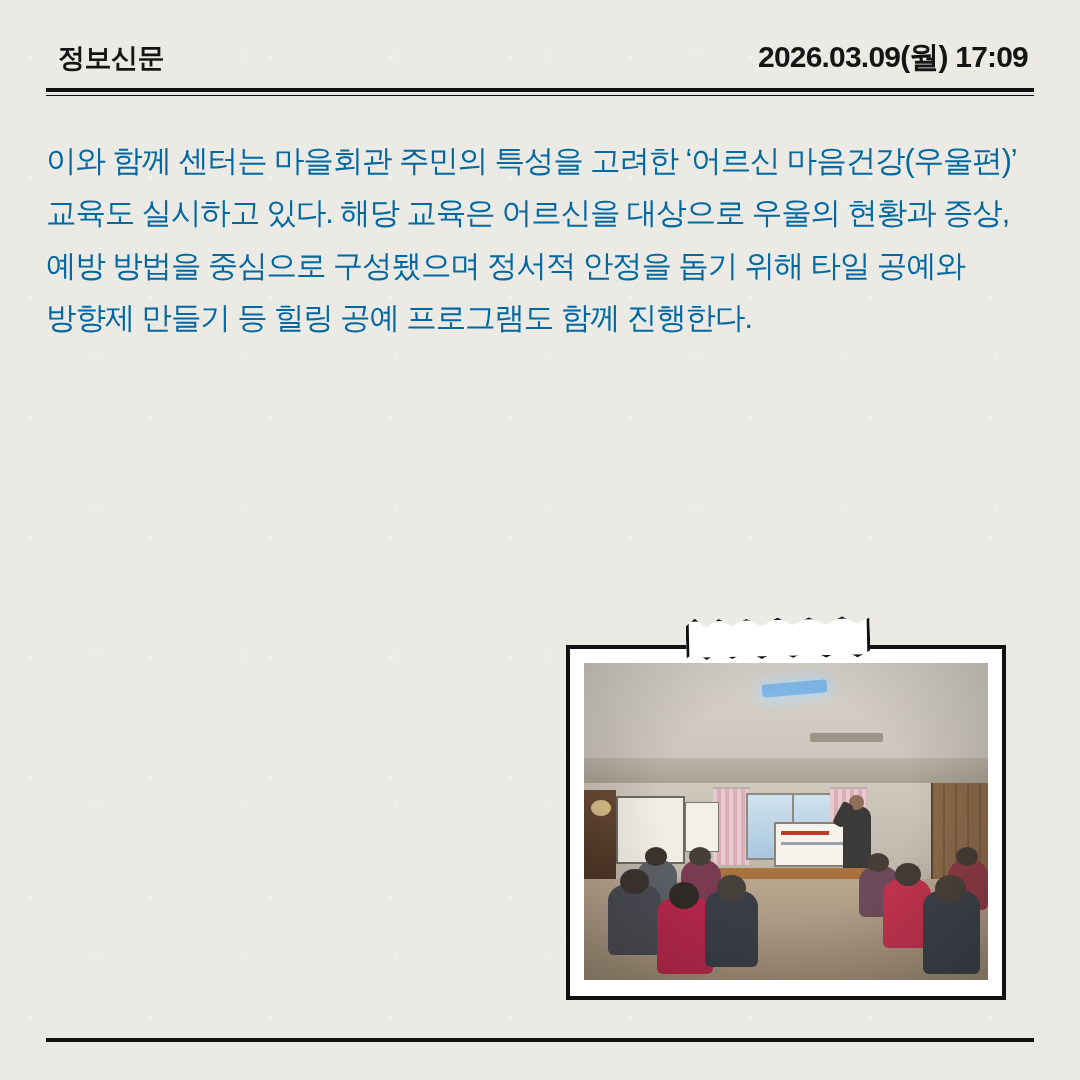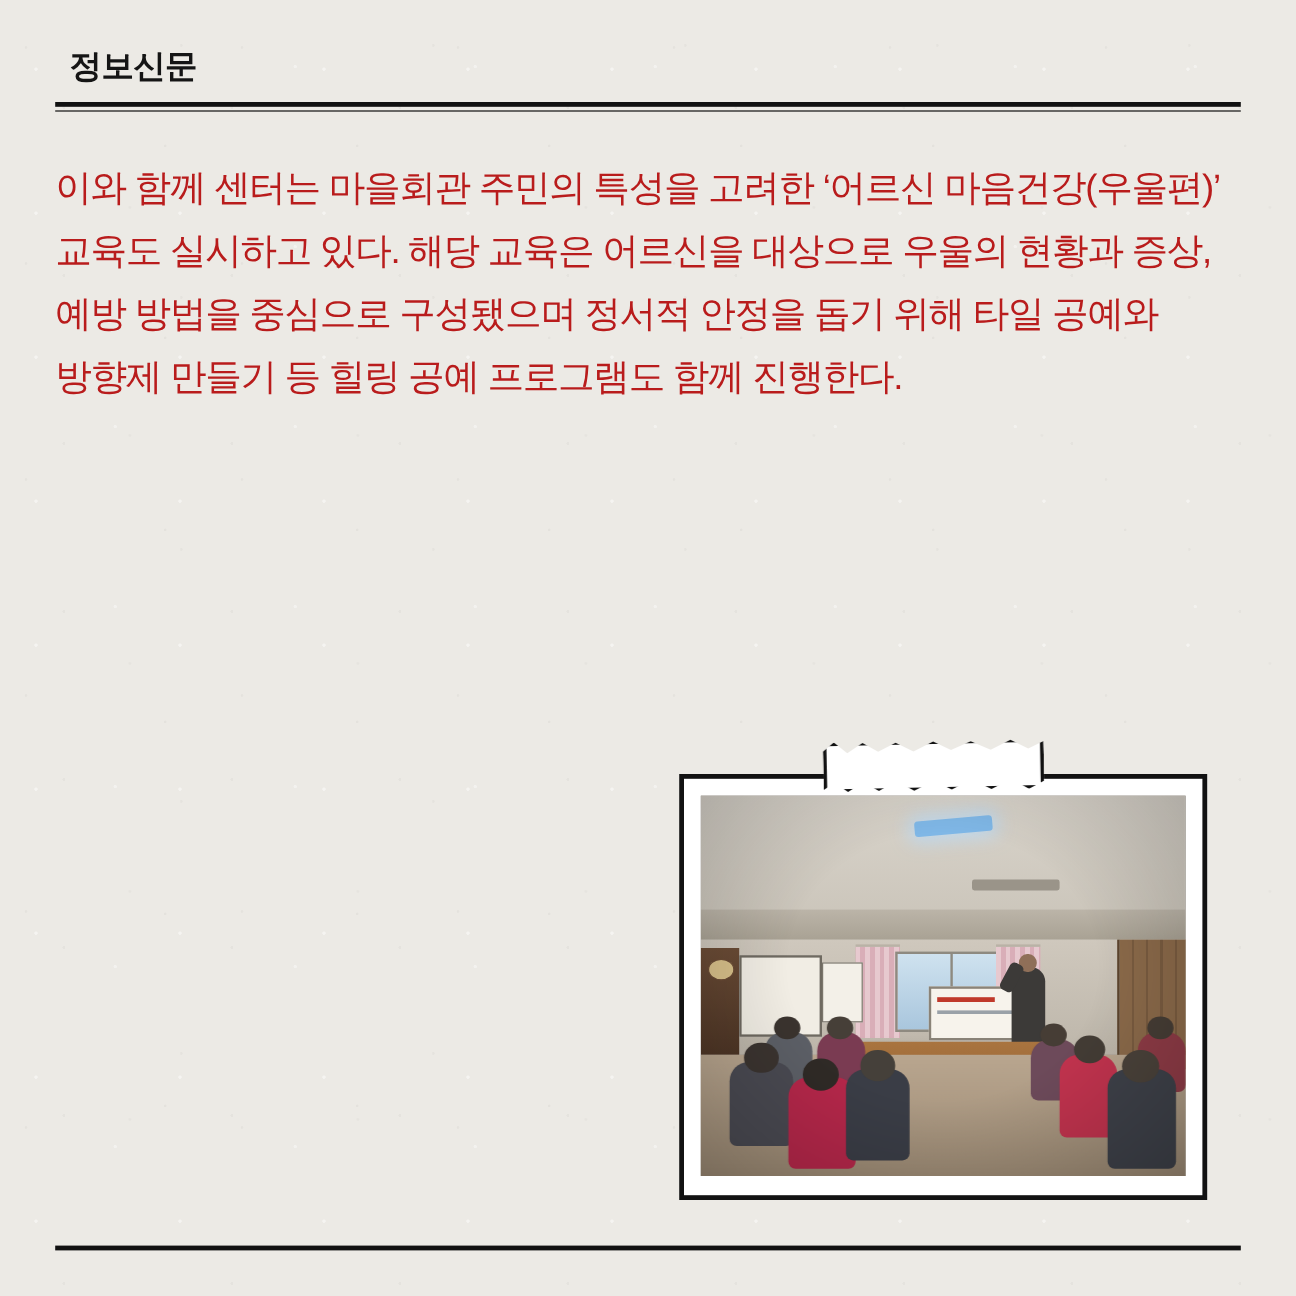--- a/index.html
+++ b/index.html
@@ -69,21 +69,21 @@
   }
 
   
   .article {
     margin-top: 38px;
   }
   .para {
     font-size: 30.5px;
     line-height: 1.72;
     letter-spacing: -1.1px;
-    color: #b91c1c;
+    color: #0369a1;
     word-break: keep-all;
     margin: 0;
   }
   .para + .para {
     margin-top: 42px;
   }
 
   
   .photo-block {
     position: absolute;
@@ -258,20 +258,21 @@
 </style>
 </head>
 <body>
 
 <div class="paper-grain"></div>
 
 <div class="page">
 
   <div class="masthead">
     <div class="masthead-title">정보신문</div>
+    <div class="masthead-date">2026.03.09(월) 17:09</div>
   </div>
   <div class="rule-top"></div>
 
   <div class="article">
     <p class="para">이와 함께 센터는 마을회관 주민의 특성을 고려한 ‘어르신 마음건강(우울편)’ 교육도 실시하고 있다. 해당 교육은 어르신을 대상으로 우울의 현황과 증상, 예방 방법을 중심으로 구성됐으며 정서적 안정을 돕기 위해 타일 공예와 방향제 만들기 등 힐링 공예 프로그램도 함께 진행한다.</p>
   </div>
 
   <div class="photo-block">
     <div class="tape"></div>
     <div class="photo-frame">

